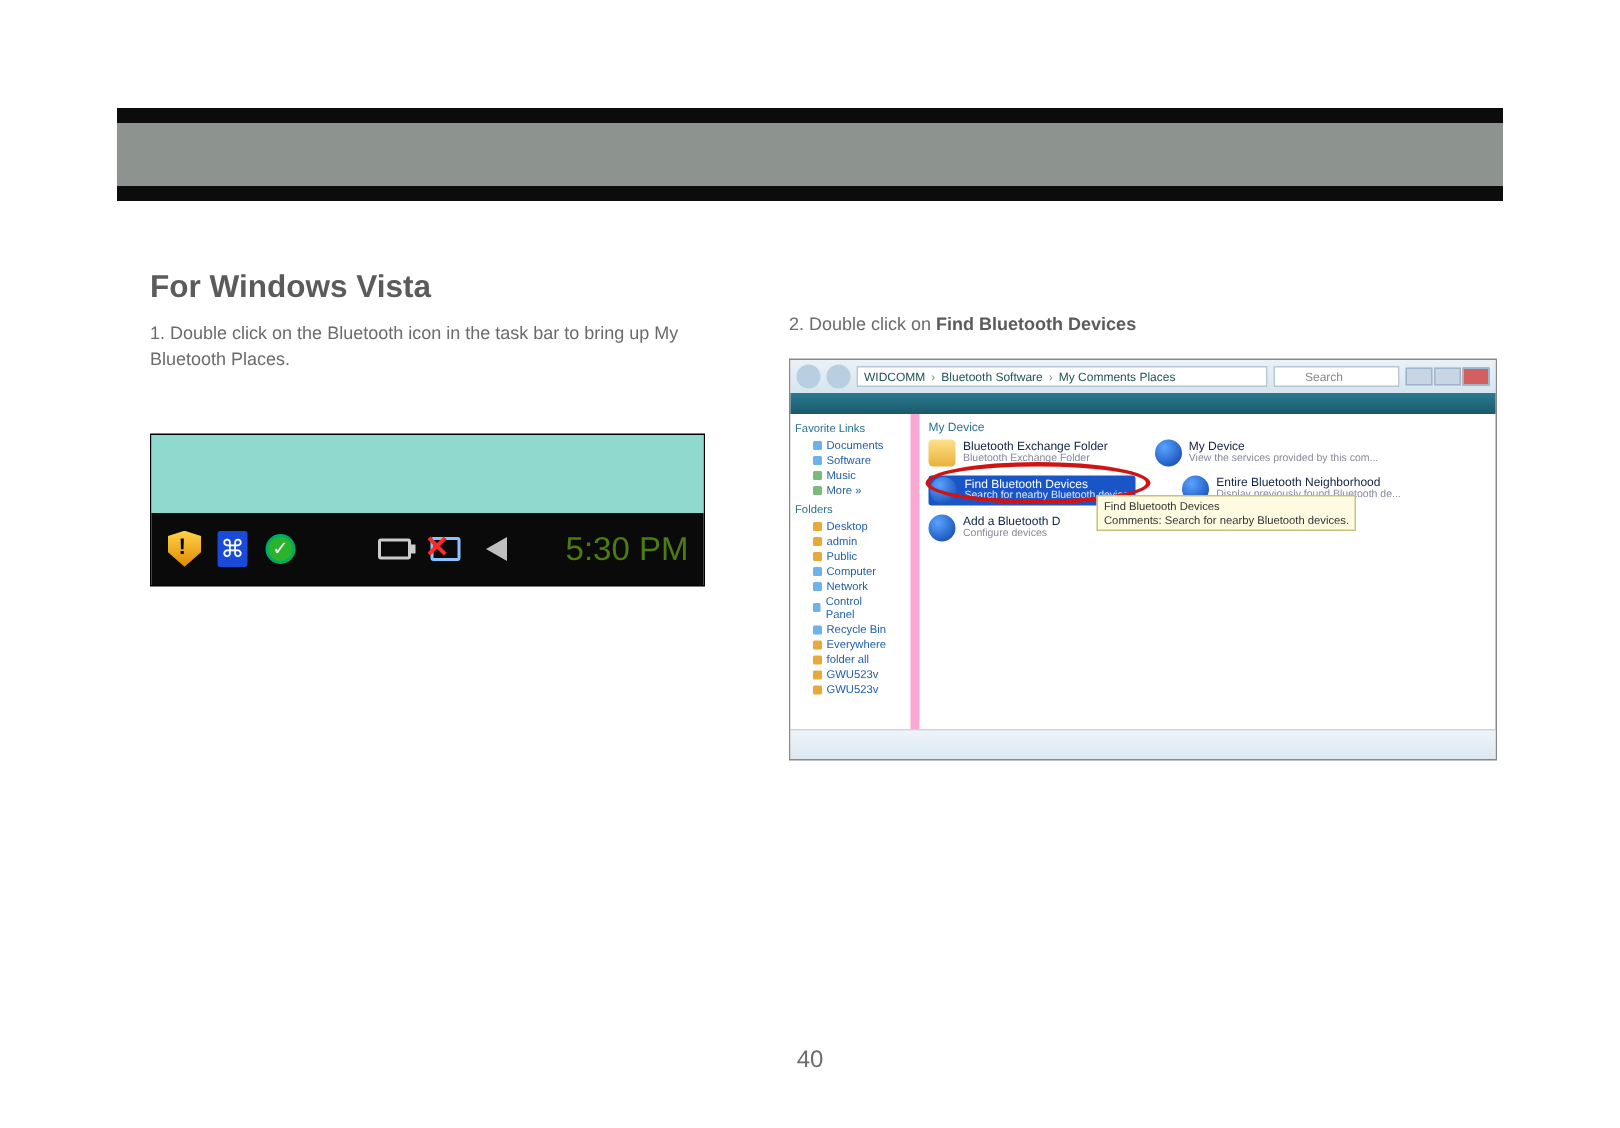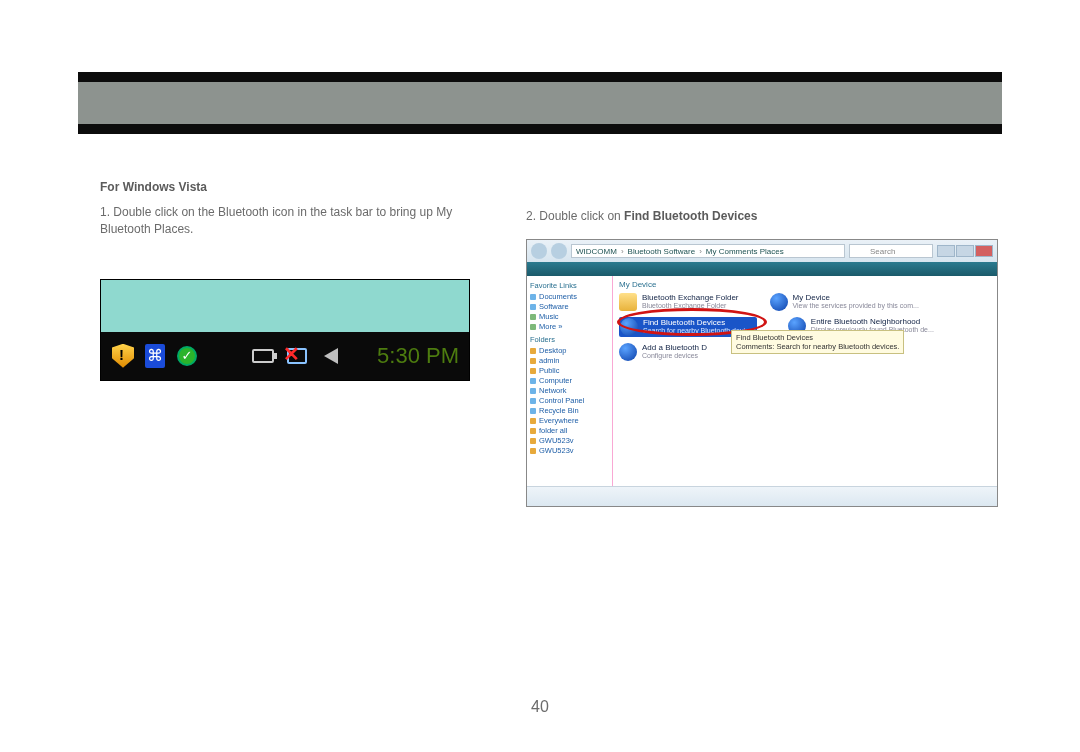--- a/index.html
+++ b/index.html
@@ -32,21 +32,21 @@
     top: 180px;
     left: 100px;
     width: 880px;
     display: flex;
     gap: 56px;
   }
   .col { flex: 1; }
   .section-title {
     font-weight: bold;
     color: #5b5b5b;
-    font-size: 12px;
+    font-size: 21px;
     margin-bottom: 10px;
   }
   .step {
     font-size: 12px;
     line-height: 1.45;
     color: #6b6b6b;
     margin-bottom: 14px;
   }
   .step .num { display: inline; }
   .step .body { display: inline; }
@@ -111,23 +111,23 @@
   .navbtn{width:16px;height:16px;border-radius:50%;background:#b7cfe1;}
   .breadcrumb{flex:1;height:14px;background:#fff;border:1px solid #b9c6d1;display:flex;align-items:center;gap:4px;padding:0 4px;color:#255;}
   .breadcrumb span{white-space:nowrap;}
   .chev{color:#888;}
   .searchbox{width:84px;height:14px;background:#fff;border:1px solid #b9c6d1;color:#888;padding-left:20px;display:flex;align-items:center;}
   .winbtns{display:flex;gap:1px;}
   .winbtn{width:18px;height:12px;background:#c6d6e4;border:1px solid #9fb6ca;}
   .winbtn.close{background:#d36060;}
   .exp-toolbar{height:14px;background:linear-gradient(180deg,#2b7a8f,#1a5a6a);}
   .exp-body{flex:1;display:flex;min-height:0;}
-  .exp-nav{width:86px;background:#fff;border-right:1px solid #f9a8d4;padding:3px 3px;overflow:hidden;}
+  .exp-nav{width:86px;background:#fff;border-right:6px solid #f9a8d4;padding:3px 3px;overflow:hidden;}
   .nav-head{color:#2a7090;font-size:7.5px;margin:2px 0 2px 0;}
-  .nav-item{display:flex;align-items:center;gap:3px;color:#2160a8;font-size:7.5px;margin:1px 0;}
+  .nav-item{display:flex;align-items:center;gap:3px;color:#2160a8;font-size:7.5px;margin:1px 12px;}
   .nav-item .dot{width:6px;height:6px;background:#6db3e8;border-radius:1px;}
   .nav-item.g .dot{background:#e7a93b;}
   .nav-item.gr .dot{background:#7db97a;}
   .exp-main{flex:1;padding:4px 6px;position:relative;}
   .group-label{color:#2a7090;font-size:8px;margin-bottom:4px;}
   .item-row{display:flex;gap:31px;margin-bottom:6px;}
   .item{display:flex;gap:5px;max-width:190px;}
   .item .ic{width:18px;height:18px;flex-shrink:0;border-radius:3px;}
   .ic.folder{background:linear-gradient(180deg,#ffe08a,#e8b23a);}
   .ic.btball{background:radial-gradient(circle at 35% 30%,#5aa3ff,#0a3ea8);border-radius:50%;}

